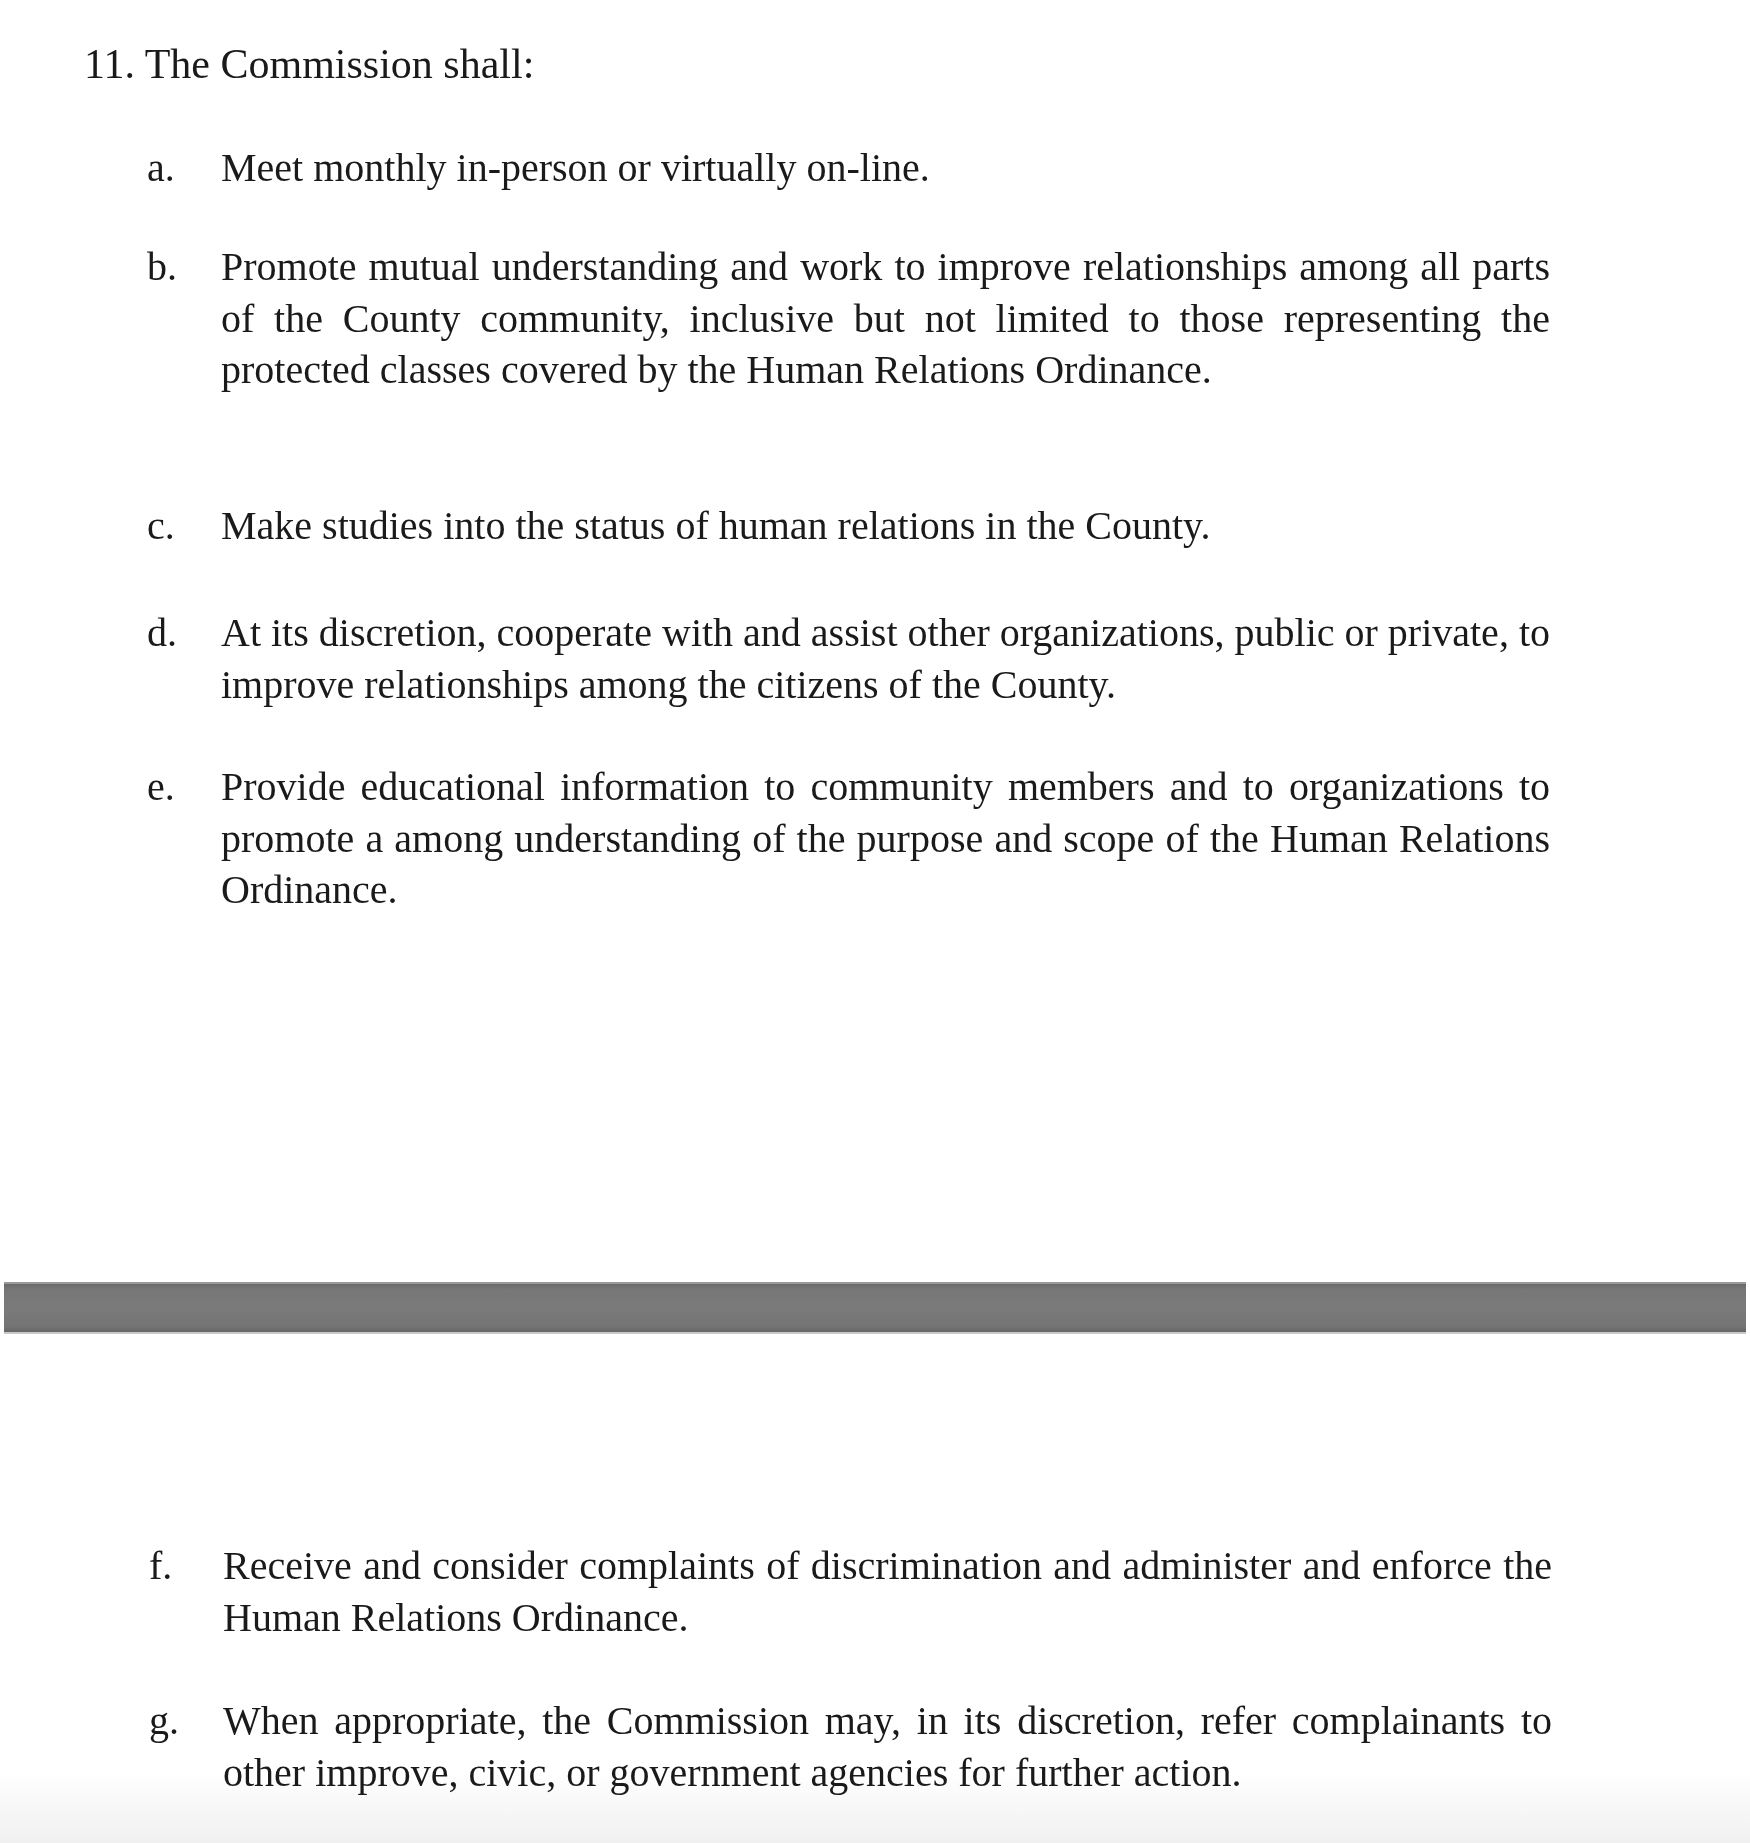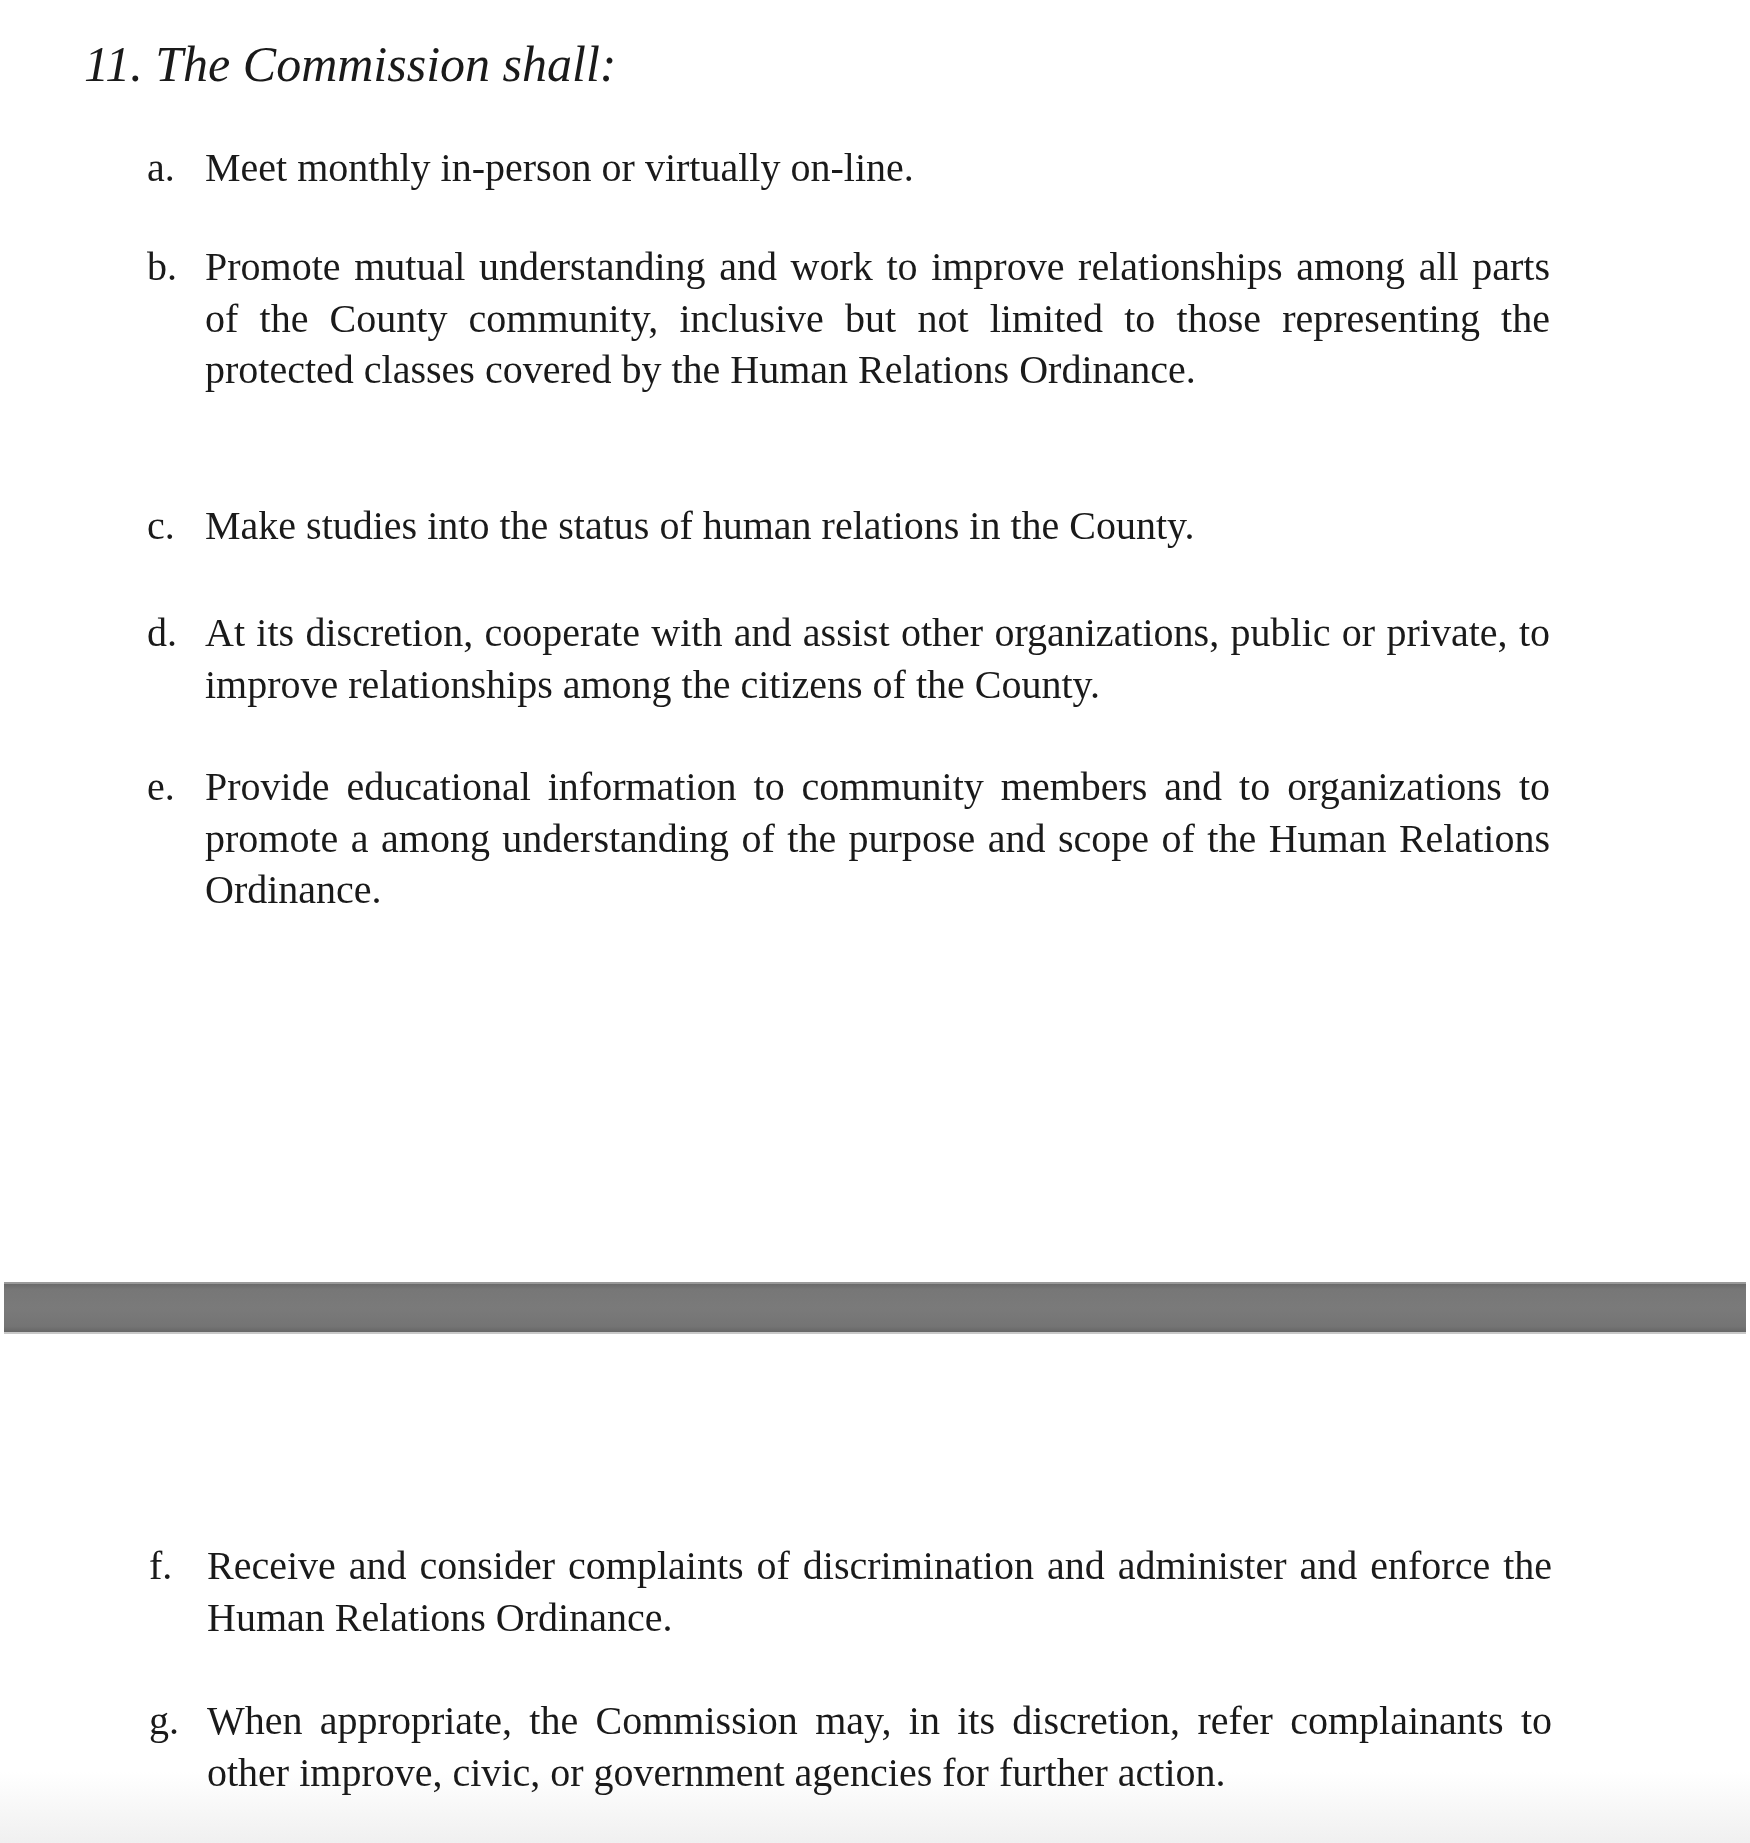--- a/index.html
+++ b/index.html
@@ -8,28 +8,28 @@
     background:#ffffff;
     font-family:"Liberation Serif", "DejaVu Serif", serif;
     color:#1a1a1a;
   }
   .page { position:absolute; left:0; width:1750px; background:#fff; }
   .page-top { top:0; height:1282px; }
   .page-bottom { top:1334px; height:509px;
     background:linear-gradient(to bottom,#ffffff 0%,#ffffff 86%,#f0f0f0 100%); }
   .heading {
     position:absolute; left:84px; top:38px;
-    font-size:50px; line-height:52px; white-space:nowrap;font-style:italic;
+    font-size:42px; line-height:52px; white-space:nowrap;
   }
   .item {
     position:absolute; left:147px; width:1403px;
     font-size:40px; line-height:51.5px;
   }
   .item .lbl { position:absolute; left:0; top:0; width:60px; }
-  .item .txt { margin-left:58px; text-align:justify; text-align-last:left; }
+  .item .txt { margin-left:74px; text-align:justify; text-align-last:left; }
   .page-gap {
     position:absolute; left:4px; top:1282px; width:1742px; height:52px;
     background:linear-gradient(to bottom,#6a6a6a 0%,#777 12%,#7a7a7a 50%,#747474 88%,#666 100%);
     border-top:2px solid #9a9a9a; border-bottom:2px solid #c8c8c8;
     box-sizing:border-box;
   }
 </style>
 </head>
 <body>
 

